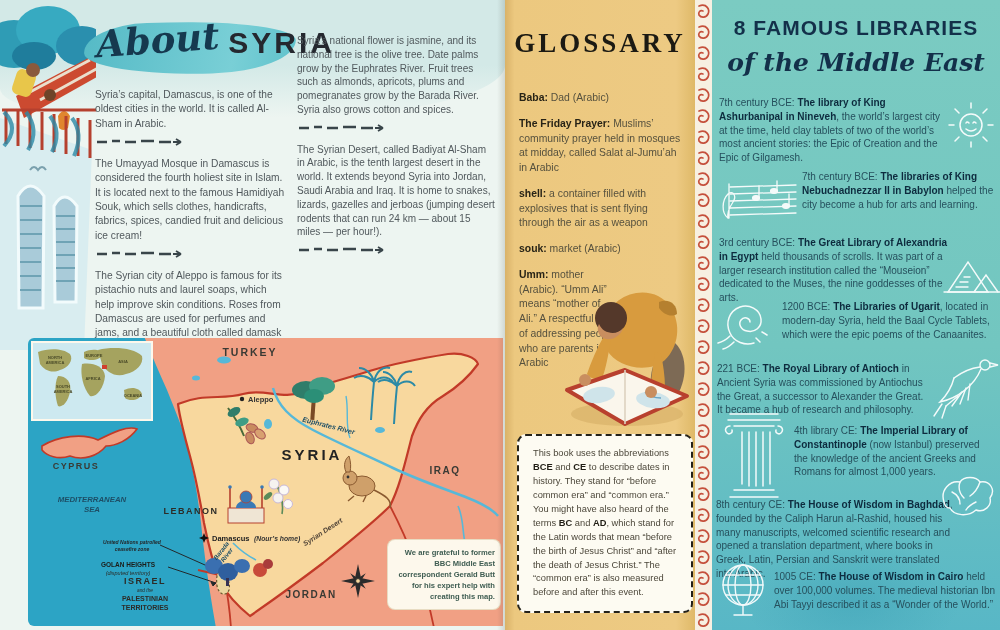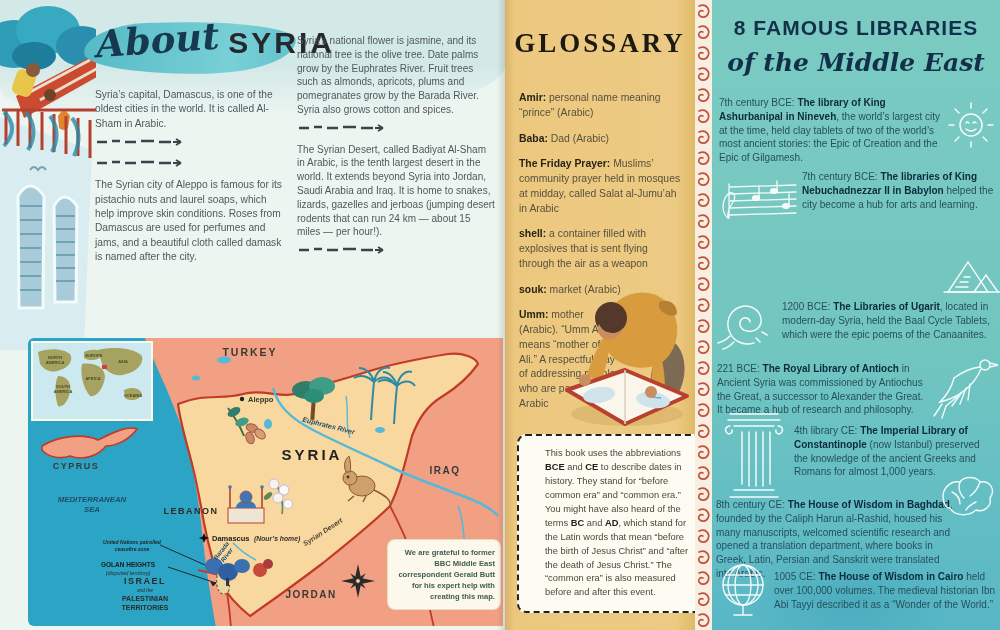--- a/index.html
+++ b/index.html
@@ -31,21 +31,21 @@
   .panel-gloss{position:absolute;left:505px;top:0;width:190px;height:630px;
                background:linear-gradient(90deg,#d9b268 0,#ecc87f 5%,#edca83 90%,#dfb968 100%);}
   .gloss-title{margin:28px 0 32px 0;text-align:center;font-size:27px;font-weight:800;
                letter-spacing:3px;color:#1c1a13;font-family:"Liberation Serif",serif;}
   .gloss-body{padding:0 14px;}
   .gloss-entry{font-size:10.4px;line-height:1.42;color:#56513e;margin-bottom:11px;}
   .gloss-entry .term{font-weight:bold;color:#272316;}
   .gloss-entry.narrow{width:100px;}
   .boy{position:absolute;left:54px;top:232px;}
   .note-box{position:absolute;left:12px;top:434px;width:144px;background:#fdfbf2;
-            border:2px dashed #23211a;border-radius:9px;padding:11px 26px;
+            border:2px dashed #23211a;border-radius:9px;padding:11px 14px;
             font-size:9.3px;line-height:1.5;color:#4c473a;}
   .note-box .b{font-weight:bold;color:#201d14;}
   
   .swirl-strip{position:absolute;left:695px;top:0;width:17px;height:630px;}
   
   .panel-lib{position:absolute;left:712px;top:0;width:288px;height:630px;
              background:linear-gradient(180deg,#7bcbc2 0%,#72c6c0 55%,#58b7c6 100%);}
   .lib-blob{position:absolute;left:30px;top:540px;width:220px;height:120px;
             background:radial-gradient(ellipse at center,rgba(47,150,175,.35),rgba(47,150,175,0) 70%);}
   .lib-title{position:absolute;left:0;top:16px;width:288px;text-align:center;
@@ -125,20 +125,21 @@
       <span class="script t1">About</span>
       <span class="t2">SYRIA</span>
     </div>
 
     <div class="col col-1">
       <p>Syria’s capital, Damascus, is one of the oldest cities in the world. It is called Al-Sham in Arabic.</p>
       <div class="divider"><svg width="88" height="9" viewBox="0 0 88 9">
             <path d="M2,5 h10 m5,-1 h8 m5,1 h11 m5,-1 h13 m5,1 h12" stroke="#39454a" stroke-width="2.4" fill="none"></path>
             <path d="M78,5 l8,0 m0,0 l-5,-3 m5,3 l-5,3" stroke="#39454a" stroke-width="1.8" fill="none"></path>
           </svg></div>
+      <p>The Umayyad Mosque in Damascus is considered the fourth holiest site in Islam. It is located next to the famous Hamidiyah Souk, which sells clothes, handicrafts, fabrics, spices, candied fruit and delicious ice cream!</p>
       <div class="divider"><svg width="88" height="9" viewBox="0 0 88 9">
             <path d="M2,5 h10 m5,-1 h8 m5,1 h11 m5,-1 h13 m5,1 h12" stroke="#39454a" stroke-width="2.4" fill="none"></path>
             <path d="M78,5 l8,0 m0,0 l-5,-3 m5,3 l-5,3" stroke="#39454a" stroke-width="1.8" fill="none"></path>
           </svg></div>
       <p>The Syrian city of Aleppo is famous for its pistachio nuts and laurel soaps, which help improve skin conditions. Roses from Damascus are used for perfumes and jams, and a beautiful cloth called damask is named after the city.</p>
     </div>
 
     <div class="col col-2">
       <p>Syria’s national flower is jasmine, and its national tree is the olive tree. Date palms grow by the Euphrates River. Fruit trees such as almonds, apricots, plums and pomegranates grow by the Barada River. Syria also grows cotton and spices.</p>
       <div class="divider"><svg width="88" height="9" viewBox="0 0 88 9">
@@ -303,21 +304,20 @@
       </svg>
       <div class="map-credit">We are grateful to former BBC Middle East correspondent Gerald Butt for his expert help with creating this map.</div>
     </div>
   </div>
 
   <div class="fold-l"></div>
 
   <div class="panel-gloss">
     <div class="gloss-title">GLOSSARY</div>
     <div class="gloss-body">
-      <div class="gloss-entry"><span class="term">Amir:</span><span> personal name meaning “prince” (Arabic)</span></div>
       <div class="gloss-entry"><span class="term">Baba:</span><span> Dad (Arabic)</span></div>
       <div class="gloss-entry"><span class="term">The Friday Prayer:</span><span> Muslims’ community prayer held in mosques at midday, called Salat al-Jumu’ah in Arabic</span></div>
       <div class="gloss-entry"><span class="term">shell:</span><span> a container filled with explosives that is sent flying through the air as a weapon</span></div>
       <div class="gloss-entry"><span class="term">souk:</span><span> market (Arabic)</span></div>
       <div class="gloss-entry narrow"><span class="term">Umm:</span><span> mother (Arabic). “Umm Ali” means “mother of Ali.” A respectful way of addressing people who are parents in Arabic</span></div>
     </div>
 
     <svg class="boy" width="138" height="205" viewBox="0 0 138 205">
       <ellipse cx="68" cy="182" rx="56" ry="12" fill="#d9b269" opacity=".7"></ellipse>
       <path d="M112,108 C126,116 130,140 120,160 C112,170 98,168 92,156 C90,140 96,120 112,108 Z" fill="#7d6a55"></path>
@@ -401,20 +401,23 @@
       <path d="M14,7 L80,5 M14,14 L80,12 M14,21 L80,19 M14,28 L80,26 M14,35 L80,33"></path>
       <path d="M12,38 C5,33 6,20 12,14 C17,10 21,16 17,22 C13,28 11,33 12,38 M13,4 L13,38"></path>
       <ellipse cx="40" cy="18" rx="3.4" ry="2.4" fill="#fff"></ellipse>
         <line x1="43" y1="18" x2="43" y2="6"></line>
       <ellipse cx="58" cy="11" rx="3.4" ry="2.4" fill="#fff"></ellipse>
         <line x1="61" y1="11" x2="61" y2="1"></line>
       <ellipse cx="70" cy="26" rx="3.4" ry="2.4" fill="#fff"></ellipse>
         <line x1="73" y1="26" x2="73" y2="14"></line>
     </svg>
 
+    <div class="lib-entry" style="left:7px;top:236px;width:238px;">
+      <span>3rd century BCE: </span><span class="lb">The Great Library of Alexandria in Egypt</span><span> held thousands of scrolls. It was part of a larger research institution called the “Mouseion” dedicated to the Muses, the nine goddesses of the arts.</span>
+    </div>
     <svg class="lib-icon" style="left:230px;top:252px;" width="58" height="46" viewBox="0 0 58 46" fill="none" stroke="#fff" stroke-width="1.4" stroke-linecap="round">
       <path d="M6,40 L26,10 L46,40 Z"></path>
       <path d="M32,40 L44,23 L56,40"></path>
       <path d="M18,30 l8,0 M14,35 l12,0 M22,25 l6,0"></path>
       <path d="M2,40 L58,40"></path>
     </svg>
 
     <div class="lib-entry" style="left:70px;top:300px;width:212px;">
       <span>1200 BCE: </span><span class="lb">The Libraries of Ugarit</span><span>, located in modern-day Syria, held the Baal Cycle Tablets, which were the epic poems of the Canaanites.</span>
     </div>

